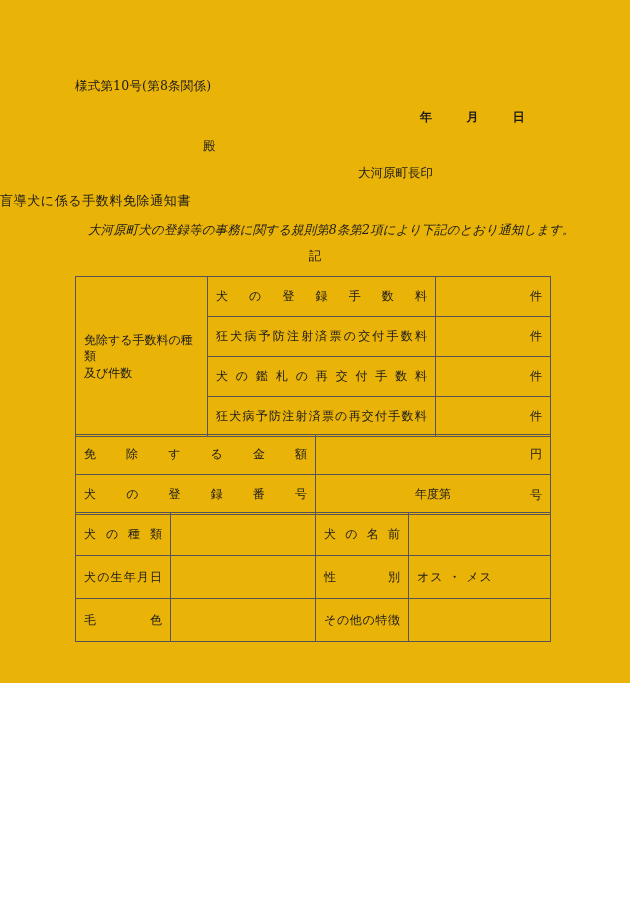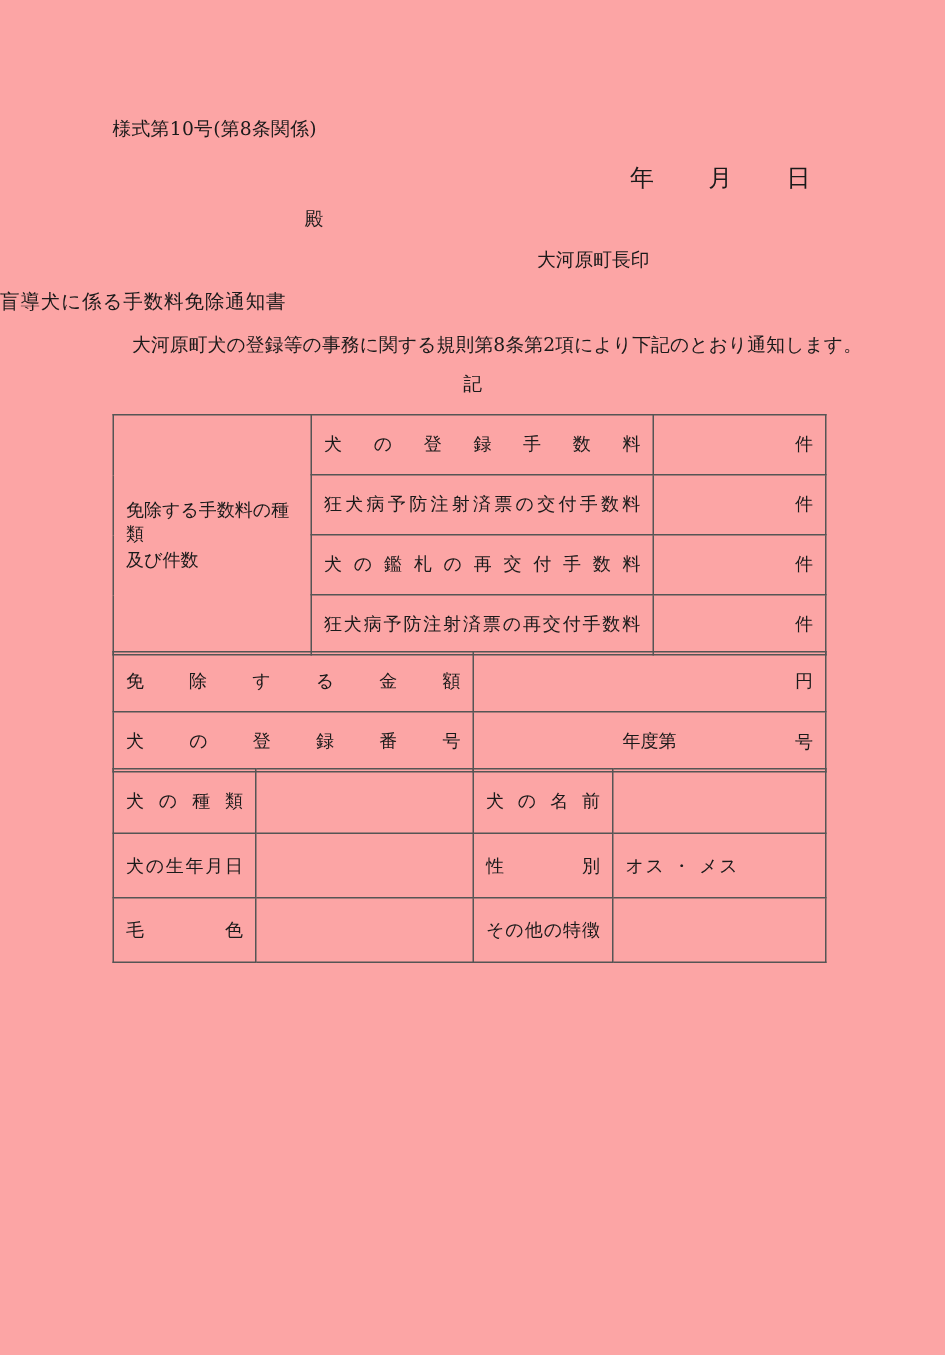--- a/index.html
+++ b/index.html
@@ -14,40 +14,41 @@
     position: relative;
     font-family: "DejaVu Serif", "Liberation Serif", serif;
     color: #1a1a1a;
     overflow: hidden;
   }
 
   .page {
     position: absolute;
     top: 0; left: 0;
     width: 630px;
-    height: 903px;
-    background: #fca5a5;
+    height: 683px;
+    background: #eab308;
   }
 
   
   .form-code {
     position: absolute;
     left: 75px;
     top: 78px;
     font-size: 12.5px;
     letter-spacing: 0.2px;
     white-space: nowrap;
   }
 
   .date-line {
     position: absolute;
     left: 420px;
     top: 109px;
-    font-size: 16px;
+    font-size: 12px;
     white-space: nowrap;
+    font-weight: bold;
   }
   .date-line span { display: inline-block; }
   .date-gap-1 { width: 26px; }
   .date-gap-2 { width: 26px; }
 
   .addressee {
     position: absolute;
     left: 203px;
     top: 138px;
     font-size: 12.5px;
@@ -73,20 +74,21 @@
     letter-spacing: 0.6px;
   }
 
   .body-text {
     position: absolute;
     left: 88px;
     top: 222px;
     font-size: 12.5px;
     white-space: nowrap;
     letter-spacing: 0.1px;
+    font-style: italic;
   }
 
   .ki-mark {
     position: absolute;
     left: 0;
     top: 248px;
     width: 630px;
     text-align: center;
     font-size: 12.5px;
   }

